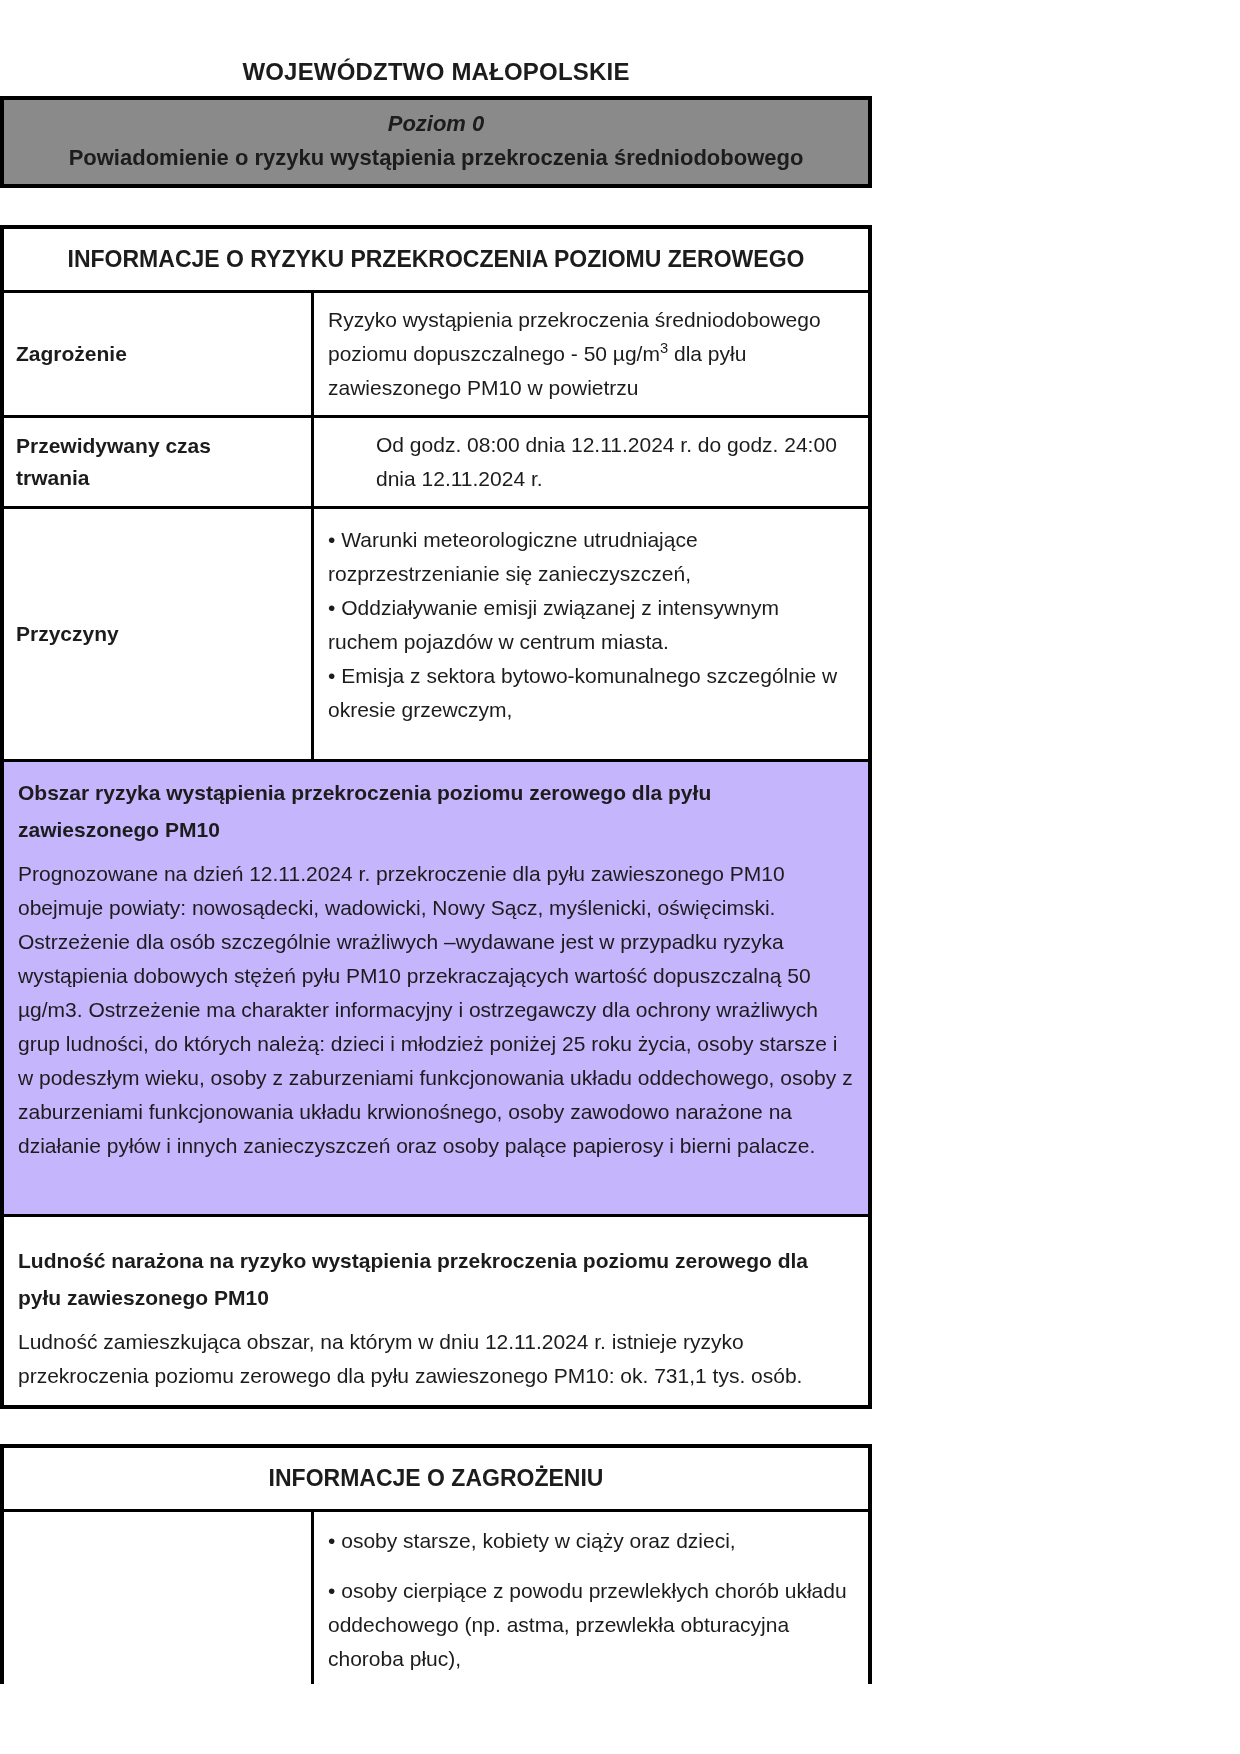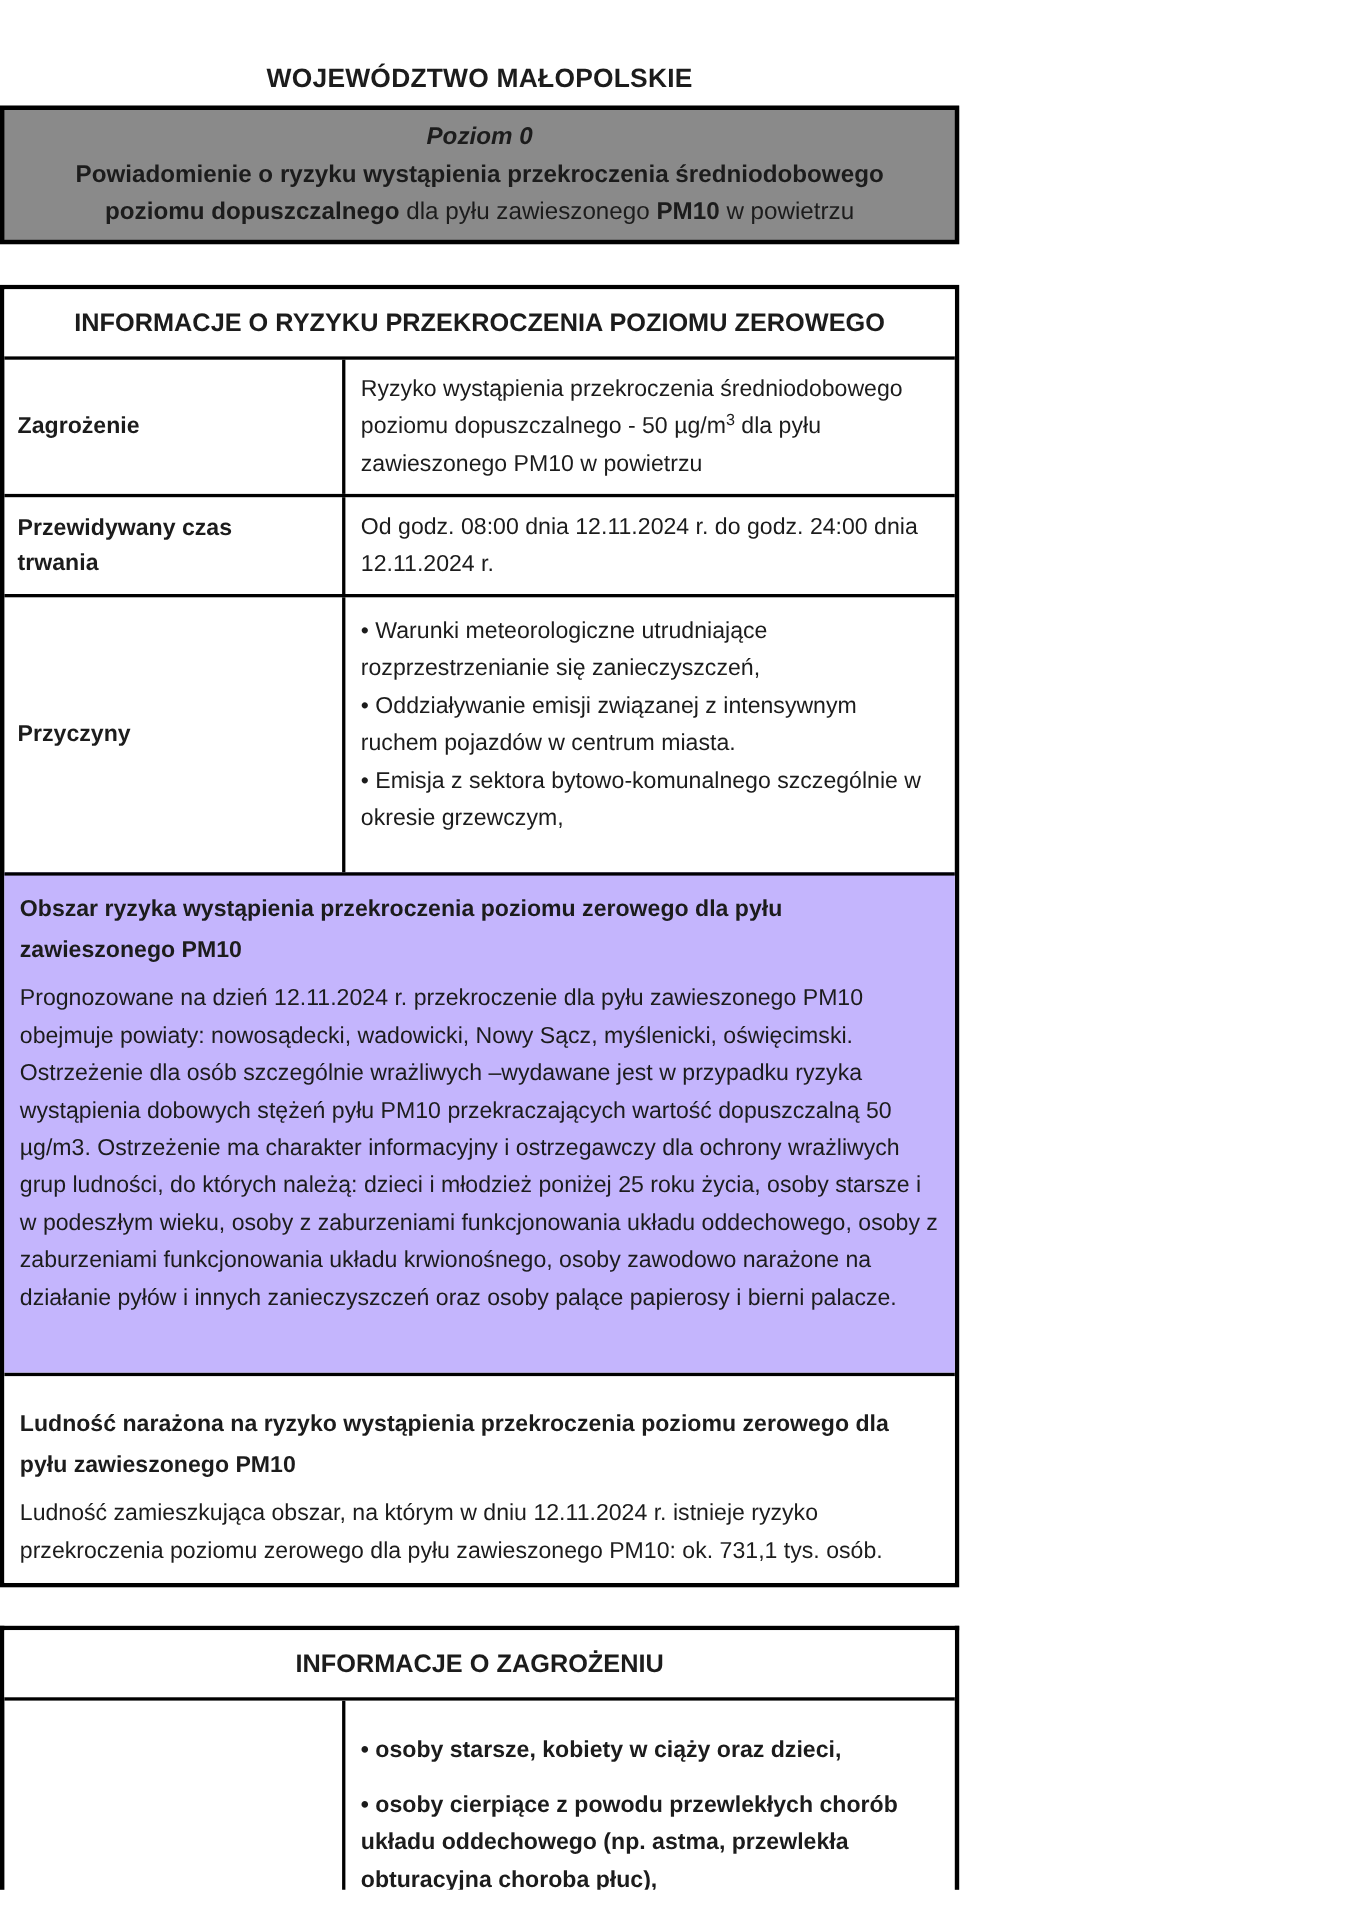--- a/index.html
+++ b/index.html
@@ -48,21 +48,21 @@
 
   .t-row { display: grid; grid-template-columns: 310px 1fr; border-top: 3px solid #000; }
   .cell-label {
     border-right: 3px solid #000;
     display: flex; align-items: center;
     padding: 10px 12px;
     font-size: 21px; font-weight: bold; line-height: 32px;
   }
   .cell-value { padding: 10px 14px; font-size: 21px; line-height: 34px; }
   .row-threat   { min-height: 125px; }
-  .row-duration { min-height: 87px; }
+  .row-duration { min-height: 87px; gap: 48px; }
   .row-duration .cell-value { display: flex; align-items: center; }
   .row-causes   { min-height: 232px; }
   .row-causes .cell-value { padding-top: 14px; padding-bottom: 32px; }
   .w-narrow { max-width: 220px; display: inline-block; }
   sup { font-size: 70%; line-height: 0; }
 
   .gray-section {
     border-top: 3px solid #000;
     background: #c4b5fd;
     padding: 12px 14px 16px 14px;
@@ -85,37 +85,36 @@
     border-top: 3px solid #000;
     height: 175px; overflow: hidden;
   }
   .t2-label-cell {
     border-right: 3px solid #000;
     display: flex; align-items: flex-end;
     padding: 0 12px;
     font-size: 21px; font-weight: bold; line-height: 30px;
   }
   .t2-label-cell .cut { margin-bottom: -8px; }
-  .t2-bullets { padding: 28px 14px; font-size: 21px; line-height: 34px; font-weight: bold; }
+  .t2-bullets { padding: 12px 14px; font-size: 21px; line-height: 34px; }
   .t2-bullets .bullet-item { margin-bottom: 16px; }
 
   .bullet-item { font-size: 21px; line-height: 34px; }
 </style>
 </head>
 <body>
 
 <div class="page">
   <div class="content">
 
     <div class="doc-title">WOJEWÓDZTWO MAŁOPOLSKIE</div>
 
     <div class="level-box">
       <div class="level-line-left">Poziom 0</div>
       <div class="level-line-center">Powiadomienie o ryzyku wystąpienia przekroczenia średniodobowego</div>
-      <div class="level-line-mixed"><span class="b">poziomu dopuszczalnego</span><span> dla pyłu zawieszonego </span><span class="b">PM10</span><span> w powietrzu</span></div>
     </div>
 
     <div class="stack">
 
       <div class="table-title">INFORMACJE O RYZYKU PRZEKROCZENIA POZIOMU ZEROWEGO</div>
 
       <div class="t-row row-threat">
         <div class="cell-label">
             <span>Zagrożenie</span>
           </div>

